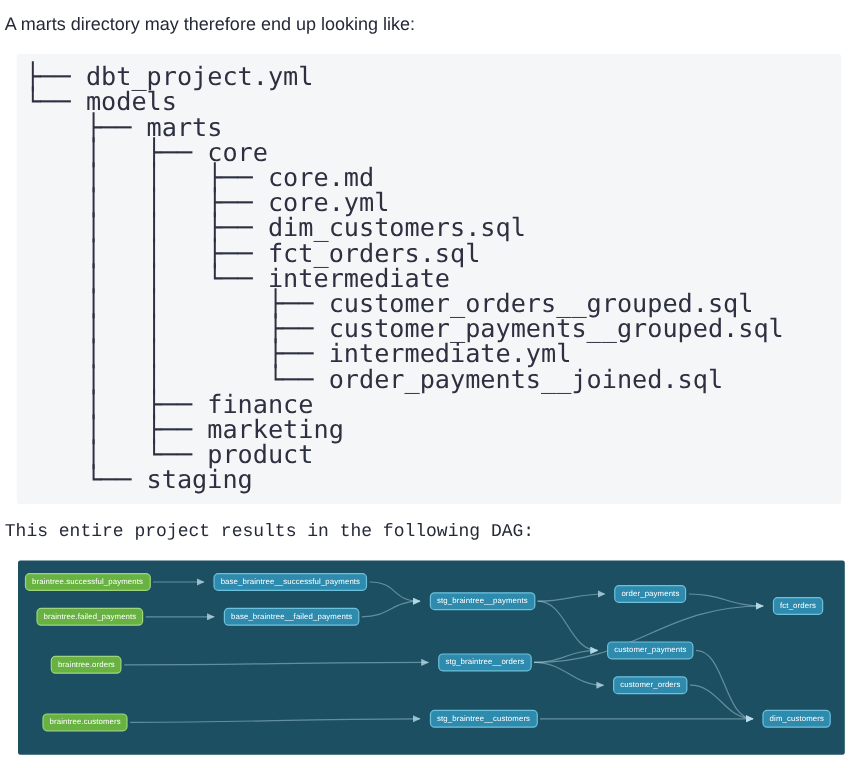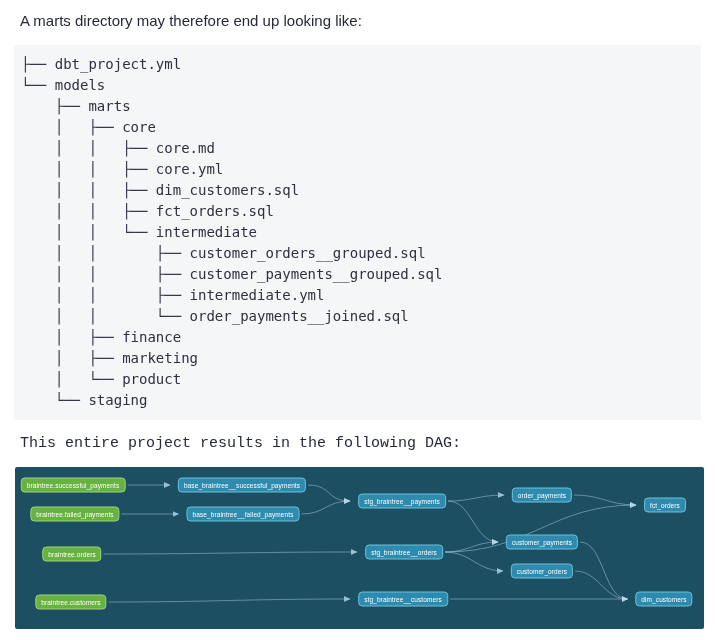--- a/index.html
+++ b/index.html
@@ -1,24 +1,24 @@
 <!DOCTYPE html>
 <html><head>
 <meta charset="utf-8">
 <style>
   html,body{margin:0;padding:0;background:#ffffff;}
   body{width:715px;height:640px;font-family:"Liberation Sans",sans-serif;color:#262a38;overflow:hidden;}
-  .para{margin:10px 14px 14px 20px;font-size:15px;line-height:21px;color:#262a38;}
+  .para{margin:10px 14px 14px 4px;font-size:15px;line-height:21px;color:#262a38;}
   .para.second{margin-top:13px;margin-bottom:13px;font-family:Liberation Mono, monospace;}
   pre.codeblock{
     margin:0 14px;
     background:#f5f6f7;
     color:#2c3040;
     font-family:"DejaVu Sans Mono","Liberation Mono",monospace;
-    font-size:14px;
+    font-size:21px;
     line-height:21px;
     padding:9px 6px 9px 7px;
     white-space:pre;
     overflow:hidden;
     border-radius:2px;
   }
   .dag-panel{
     position:relative;
     margin:0 0 0 15px;
     width:689px;

